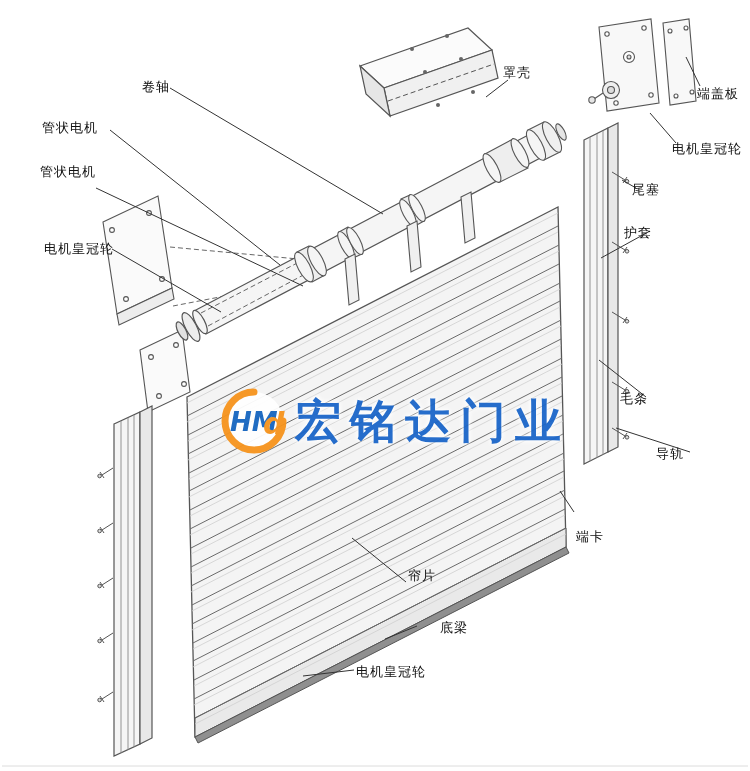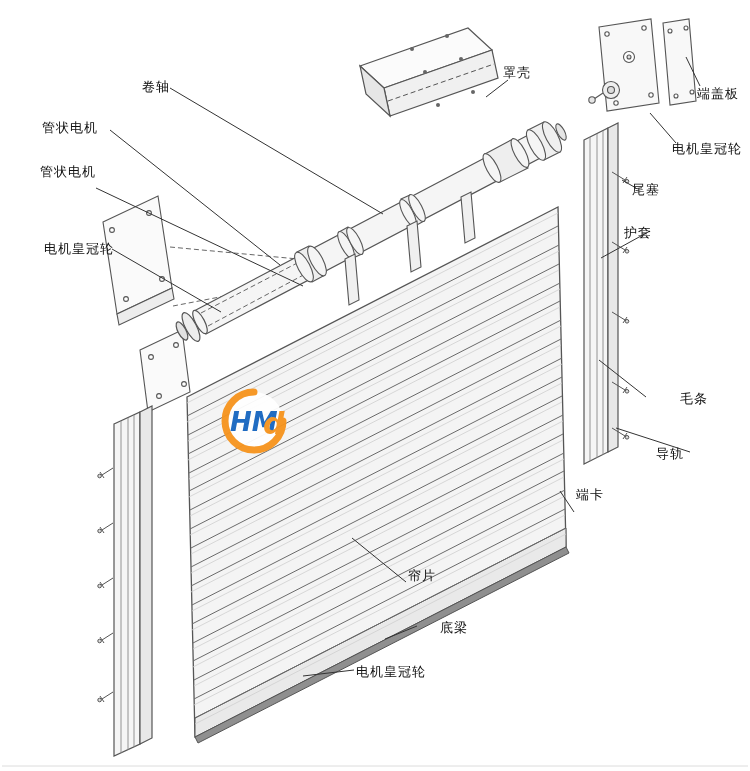--- a/index.html
+++ b/index.html
@@ -235,29 +235,30 @@
 
   <div class="lbl" style="left:142px;top:78px">卷轴</div>
   <div class="lbl" style="left:503px;top:64px">罩壳</div>
   <div class="lbl" style="left:697px;top:85px">端盖板</div>
   <div class="lbl" style="left:672px;top:140px">电机皇冠轮</div>
   <div class="lbl" style="left:632px;top:181px">尾塞</div>
   <div class="lbl" style="left:624px;top:224px">护套</div>
   <div class="lbl" style="left:42px;top:119px">管状电机</div>
   <div class="lbl" style="left:40px;top:163px">管状电机</div>
   <div class="lbl" style="left:44px;top:240px">电机皇冠轮</div>
-  <div class="lbl" style="left:680px;top:390px">毛条</div>
+  <div class="lbl" style="left:620px;top:390px">毛条</div>
   <div class="lbl" style="left:656px;top:445px">导轨</div>
-  <div class="lbl" style="left:576px;top:486px">端卡</div>
+  <div class="lbl" style="left:576px;top:528px">端卡</div>
   <div class="lbl" style="left:408px;top:567px">帘片</div>
   <div class="lbl" style="left:440px;top:619px">底梁</div>
   <div class="lbl" style="left:356px;top:663px">电机皇冠轮</div>
 
   <div class="watermark">
     <svg width="70" height="70" viewBox="0 0 70 70">
       <circle cx="35" cy="35" r="29" fill="#ffffff" stroke="none"></circle>
       <path d="M 35 6 A 29 29 0 1 0 64 35" fill="none" stroke="#f7941d" stroke-width="7" stroke-linecap="round"></path>
       <text x="11" y="45" font-size="26" font-style="italic" font-weight="bold" fill="#1565c0">HM</text>
       <text x="44" y="48" font-size="30" font-style="italic" font-weight="bold" fill="#f7941d">d</text>
     </svg>
+    <div class="wm-text">宏铭达门业</div>
   </div>
 
 </div>
 
 </body></html>

